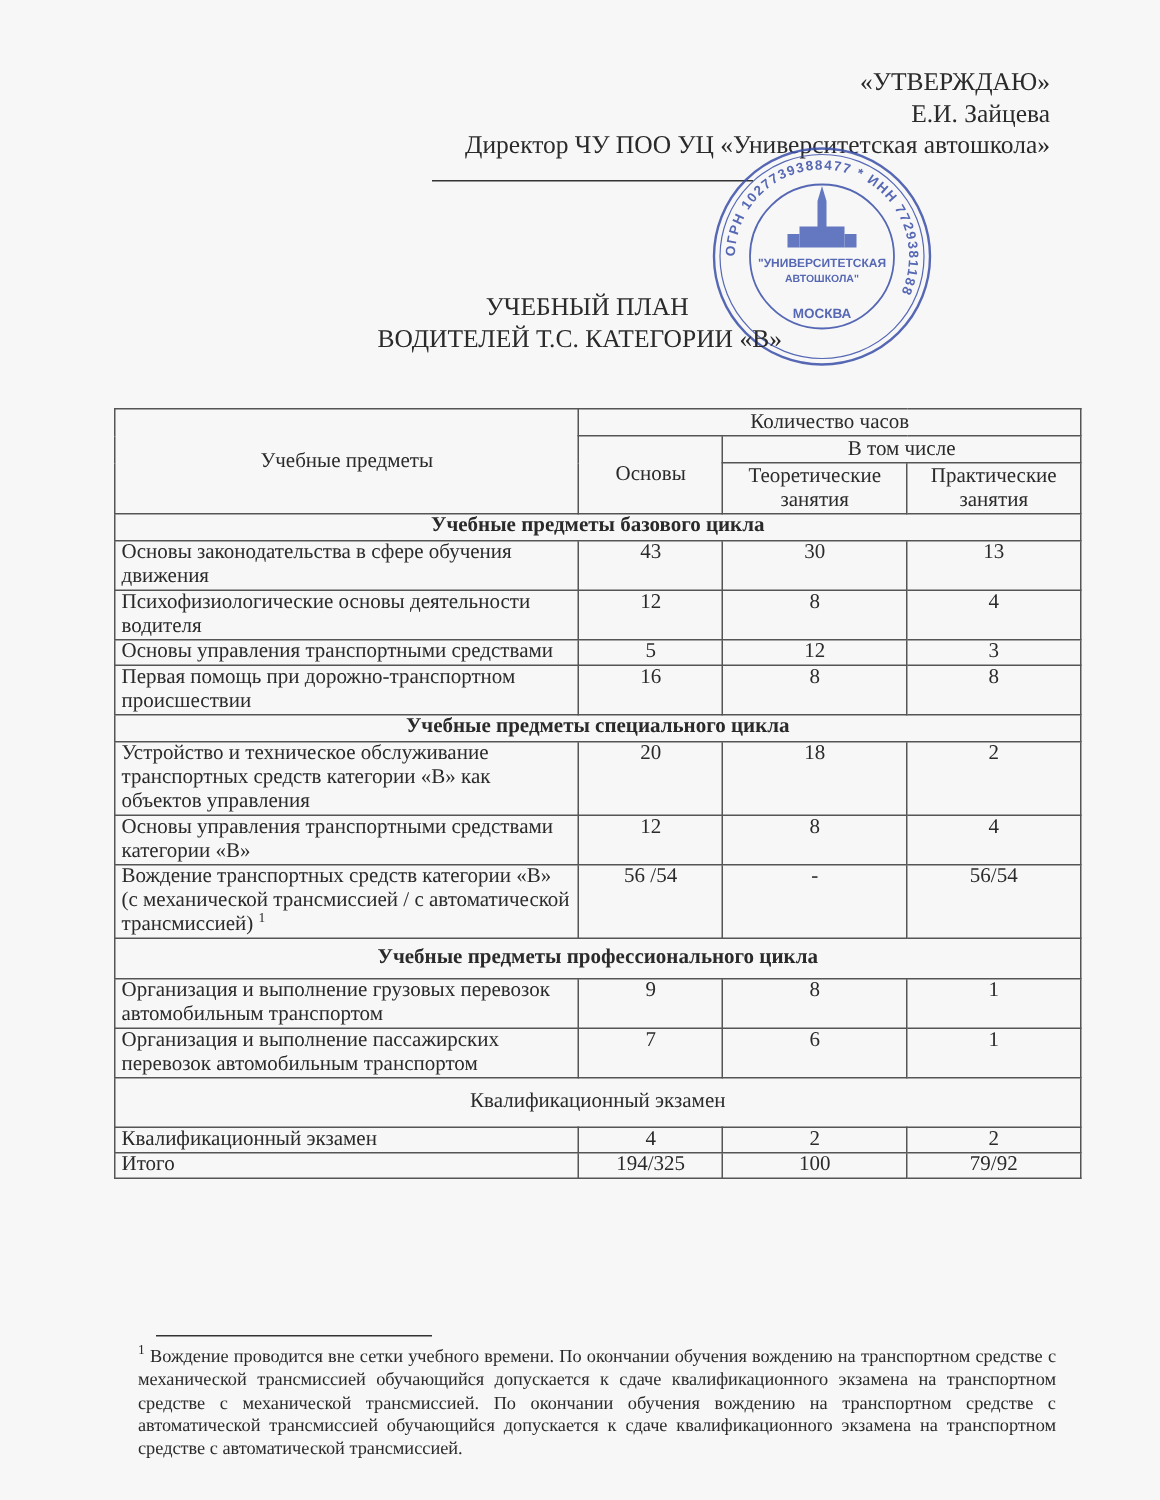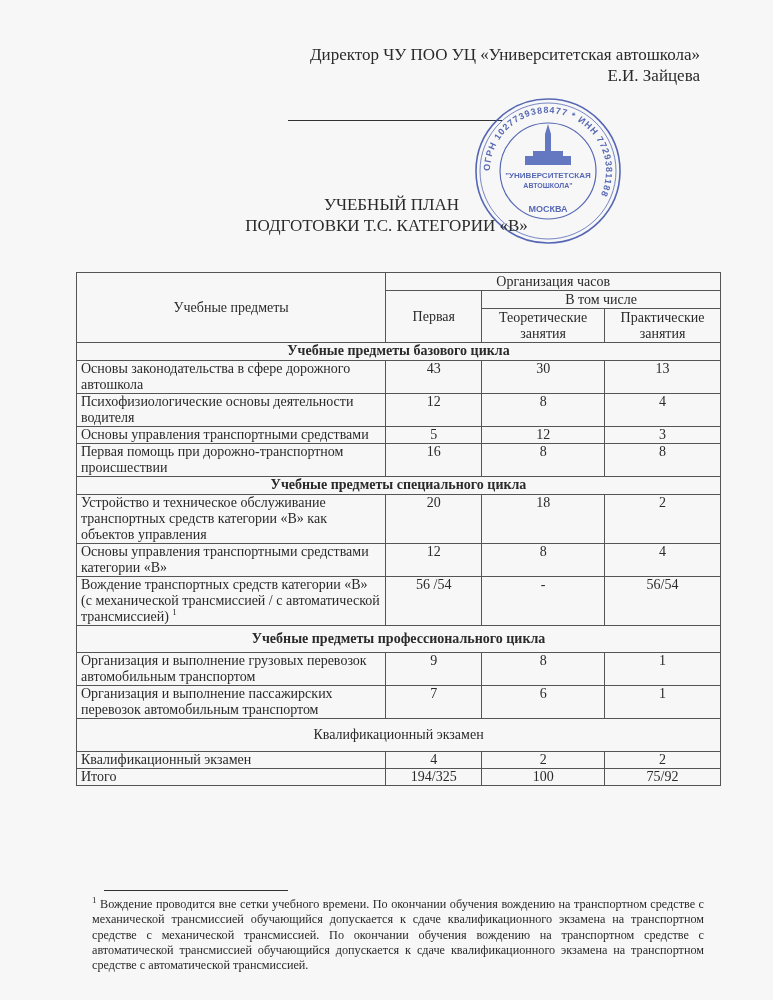--- a/index.html
+++ b/index.html
@@ -50,22 +50,23 @@
   }
   .footnote {
     position:absolute; left:92px; top:897px; width:612px;
     font-size:12.2px; line-height:15.3px; text-align:justify;
   }
 </style>
 </head>
 <body>
 
 <div class="approval">
+  <div class="line">«УТВЕРЖДАЮ»</div>
+  <div class="line">Е.И. Зайцева</div>
   <div class="line">Директор ЧУ ПОО УЦ «Университетская автошкола»</div>
-  <div class="line">Е.И. Зайцева</div>
 </div>
 <div class="sig-line"></div>
 
 <svg class="stamp" viewBox="0 0 150 150">
   <defs>
     <path id="outerArc" d="M75,75 m-58,0 a58,58 0 1,1 116,0 a58,58 0 1,1 -116,0"></path>
   </defs>
   <circle cx="75" cy="75" r="72" fill="none" stroke="#3a4fa8" stroke-width="1.6"></circle>
   <circle cx="75" cy="75" r="68" fill="none" stroke="#3a4fa8" stroke-width="0.8"></circle>
   <circle cx="75" cy="75" r="48" fill="none" stroke="#3a4fa8" stroke-width="1.2"></circle>
@@ -80,43 +81,43 @@
     <rect x="52" y="60" width="8" height="9"></rect>
     <rect x="90" y="60" width="8" height="9"></rect>
   </g>
   <text x="75" y="82" text-anchor="middle" font-family="Liberation Sans, sans-serif" font-size="8" font-weight="bold" fill="#3a4fa8">"УНИВЕРСИТЕТСКАЯ</text>
   <text x="75" y="92" text-anchor="middle" font-family="Liberation Sans, sans-serif" font-size="7" font-weight="bold" fill="#3a4fa8">АВТОШКОЛА"</text>
   <text x="75" y="116" text-anchor="middle" font-family="Liberation Sans, sans-serif" font-size="9" font-weight="bold" fill="#3a4fa8">МОСКВА</text>
 </svg>
 
 <div class="title">
   <div class="t1">УЧЕБНЫЙ ПЛАН</div>
-  <div>ПОДГОТОВКИ Т.С. КАТЕГОРИИ «В»</div>
+  <div>ВОДИТЕЛЕЙ Т.С. КАТЕГОРИИ «В»</div>
 </div>
 
 <table class="plan">
   <tbody>
       <tr style="height:18px">
     <th class="c1" rowspan="3">Учебные предметы</th>
-    <th colspan="3">Организация часов</th>
+    <th colspan="3">Количество часов</th>
   </tr>
   <tr style="height:18px">
-    <th class="c2" rowspan="2">Первая</th>
+    <th class="c2" rowspan="2">Основы</th>
     <th colspan="2">В том числе</th>
   </tr>
   <tr style="height:34px">
     <th class="c3">Теоретические занятия</th>
     <th class="c4">Практические занятия</th>
   </tr>
 
   <tr class="section">
         <td colspan="4">Учебные предметы базового цикла</td>
       </tr>
   <tr class="row">
-    <td class="c1">Основы законодательства в сфере дорожного автошкола</td>
+    <td class="c1">Основы законодательства в сфере обучения движения</td>
     <td class="num">43</td>
     <td class="num">30</td>
     <td class="num">13</td>
   </tr>
   <tr class="row">
     <td class="c1">Психофизиологические основы деятельности водителя</td>
     <td class="num">12</td>
     <td class="num">8</td>
     <td class="num">4</td>
   </tr>
@@ -177,19 +178,19 @@
   <tr class="row">
     <td class="c1">Квалификационный экзамен</td>
     <td class="num">4</td>
     <td class="num">2</td>
     <td class="num">2</td>
   </tr>
   <tr class="row">
     <td class="c1">Итого</td>
     <td class="num">194/325</td>
     <td class="num">100</td>
-    <td class="num">75/92</td>
+    <td class="num">79/92</td>
   </tr>
 </tbody>
   </table>
 
 <div class="fn-rule"></div>
 <div class="footnote"><sup>1</sup> <span>Вождение проводится вне сетки учебного времени. По окончании обучения вождению на транспортном средстве с механической трансмиссией обучающийся допускается к сдаче квалификационного экзамена на транспортном средстве с механической трансмиссией. По окончании обучения вождению на транспортном средстве с автоматической трансмиссией обучающийся допускается к сдаче квалификационного экзамена на транспортном средстве с автоматической трансмиссией.</span></div>
 
 </body></html>

